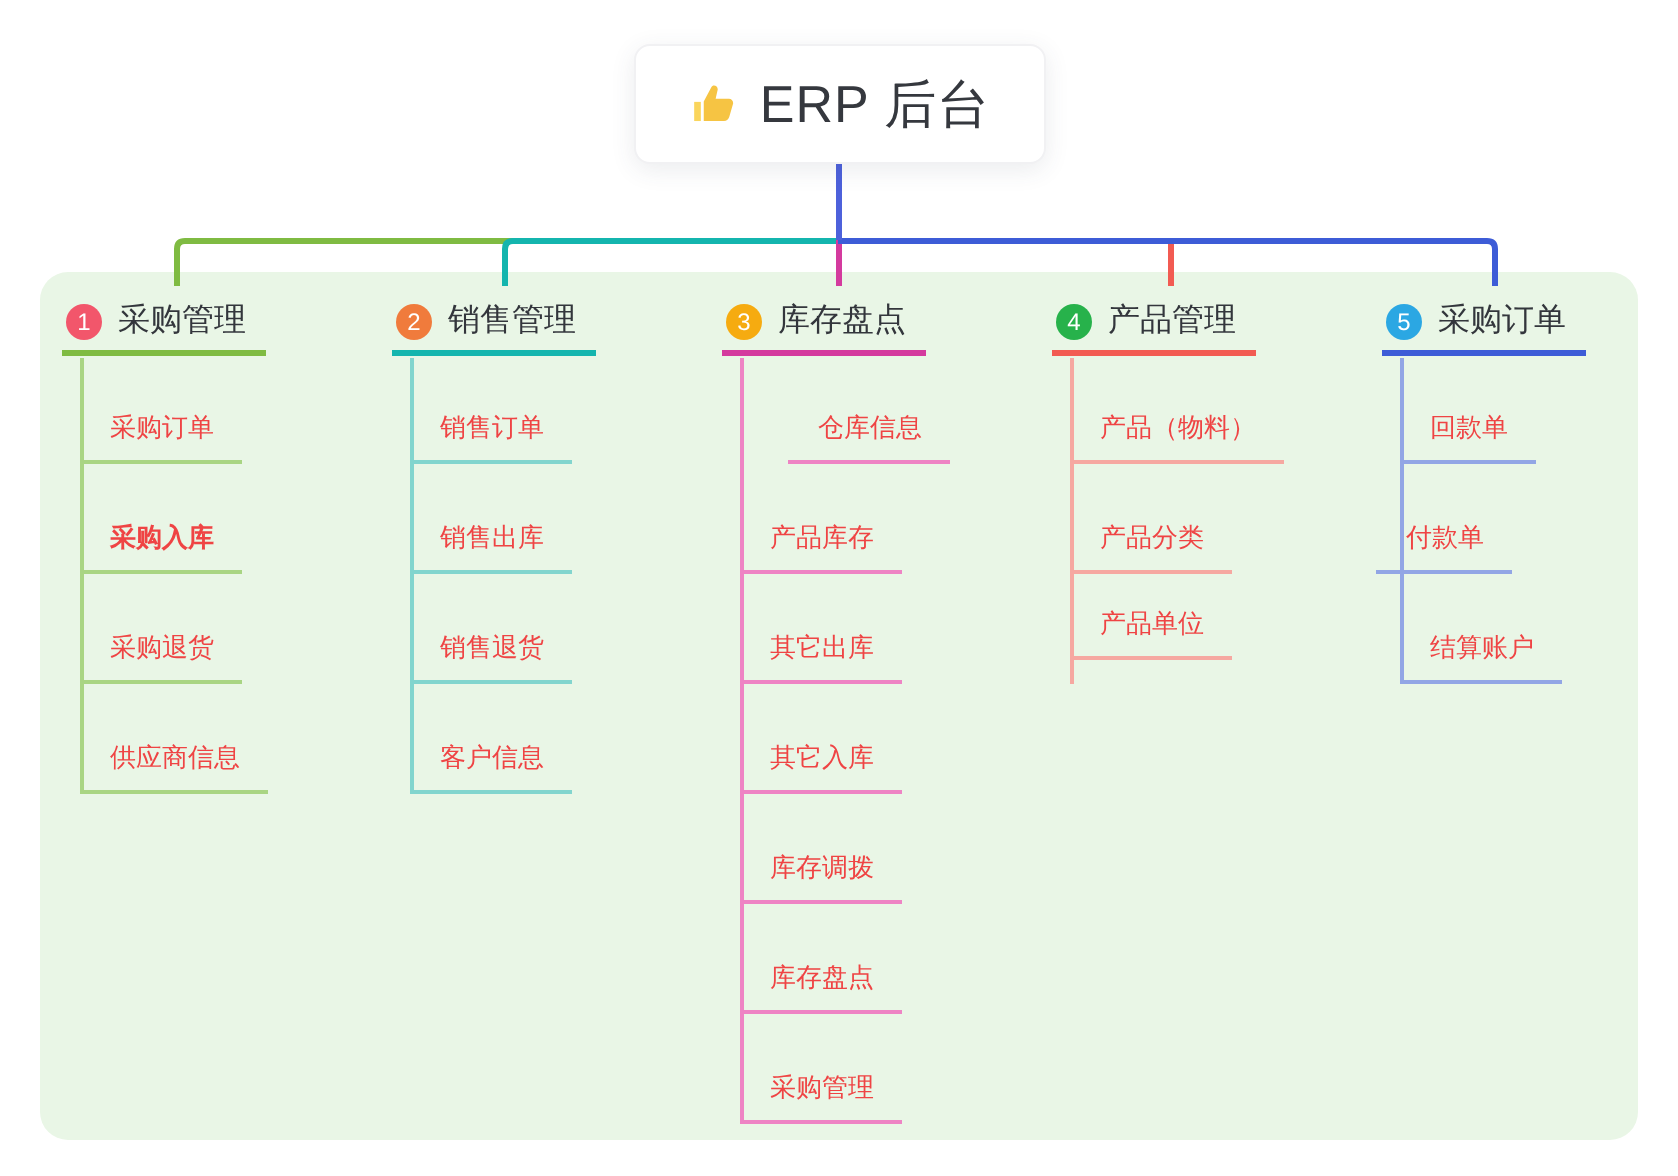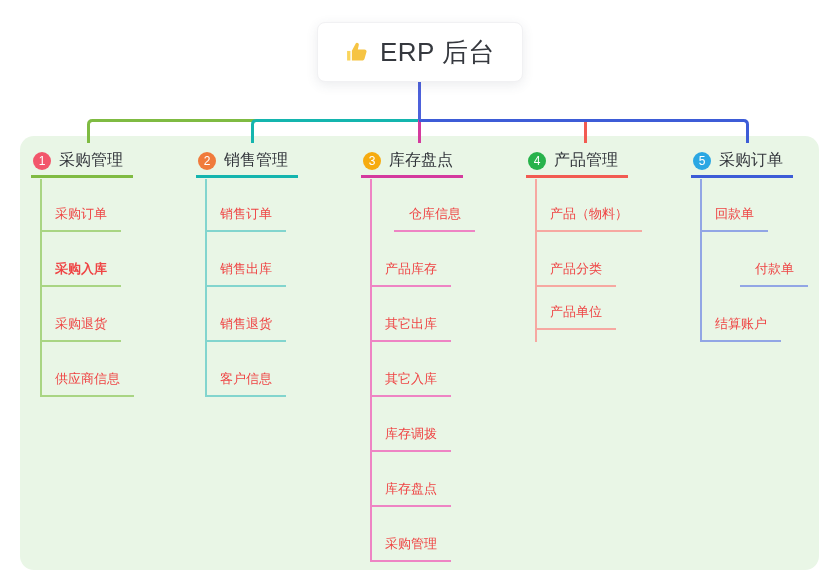--- a/index.html
+++ b/index.html
@@ -157,19 +157,19 @@
 
 <div>
   <div class="branch-title" style="left: 691px; border-bottom-color: rgb(61, 92, 215);">
     <span class="badge" style="background: rgb(43, 167, 227);">5</span>
     <span>采购订单</span>
   </div>
   <div class="tree-line" style="left: 700px; top: 179px; height: 163px; background: rgb(146, 166, 229);"></div>
   <div class="item" style="left: 700px; top: 202px; border-bottom-color: rgb(146, 166, 229);">
       <span>回款单</span>
     </div>
-  <div class="item" style="left: 740px; top: 257px; border-bottom-color: rgb(146, 166, 229);">
+  <div class="item" style="left: 688px; top: 257px; border-bottom-color: rgb(146, 166, 229);">
       <span>付款单</span>
     </div>
   <div class="item" style="left: 700px; top: 312px; border-bottom-color: rgb(146, 166, 229);">
       <span>结算账户</span>
     </div>
 </div>
 
 </body></html>

